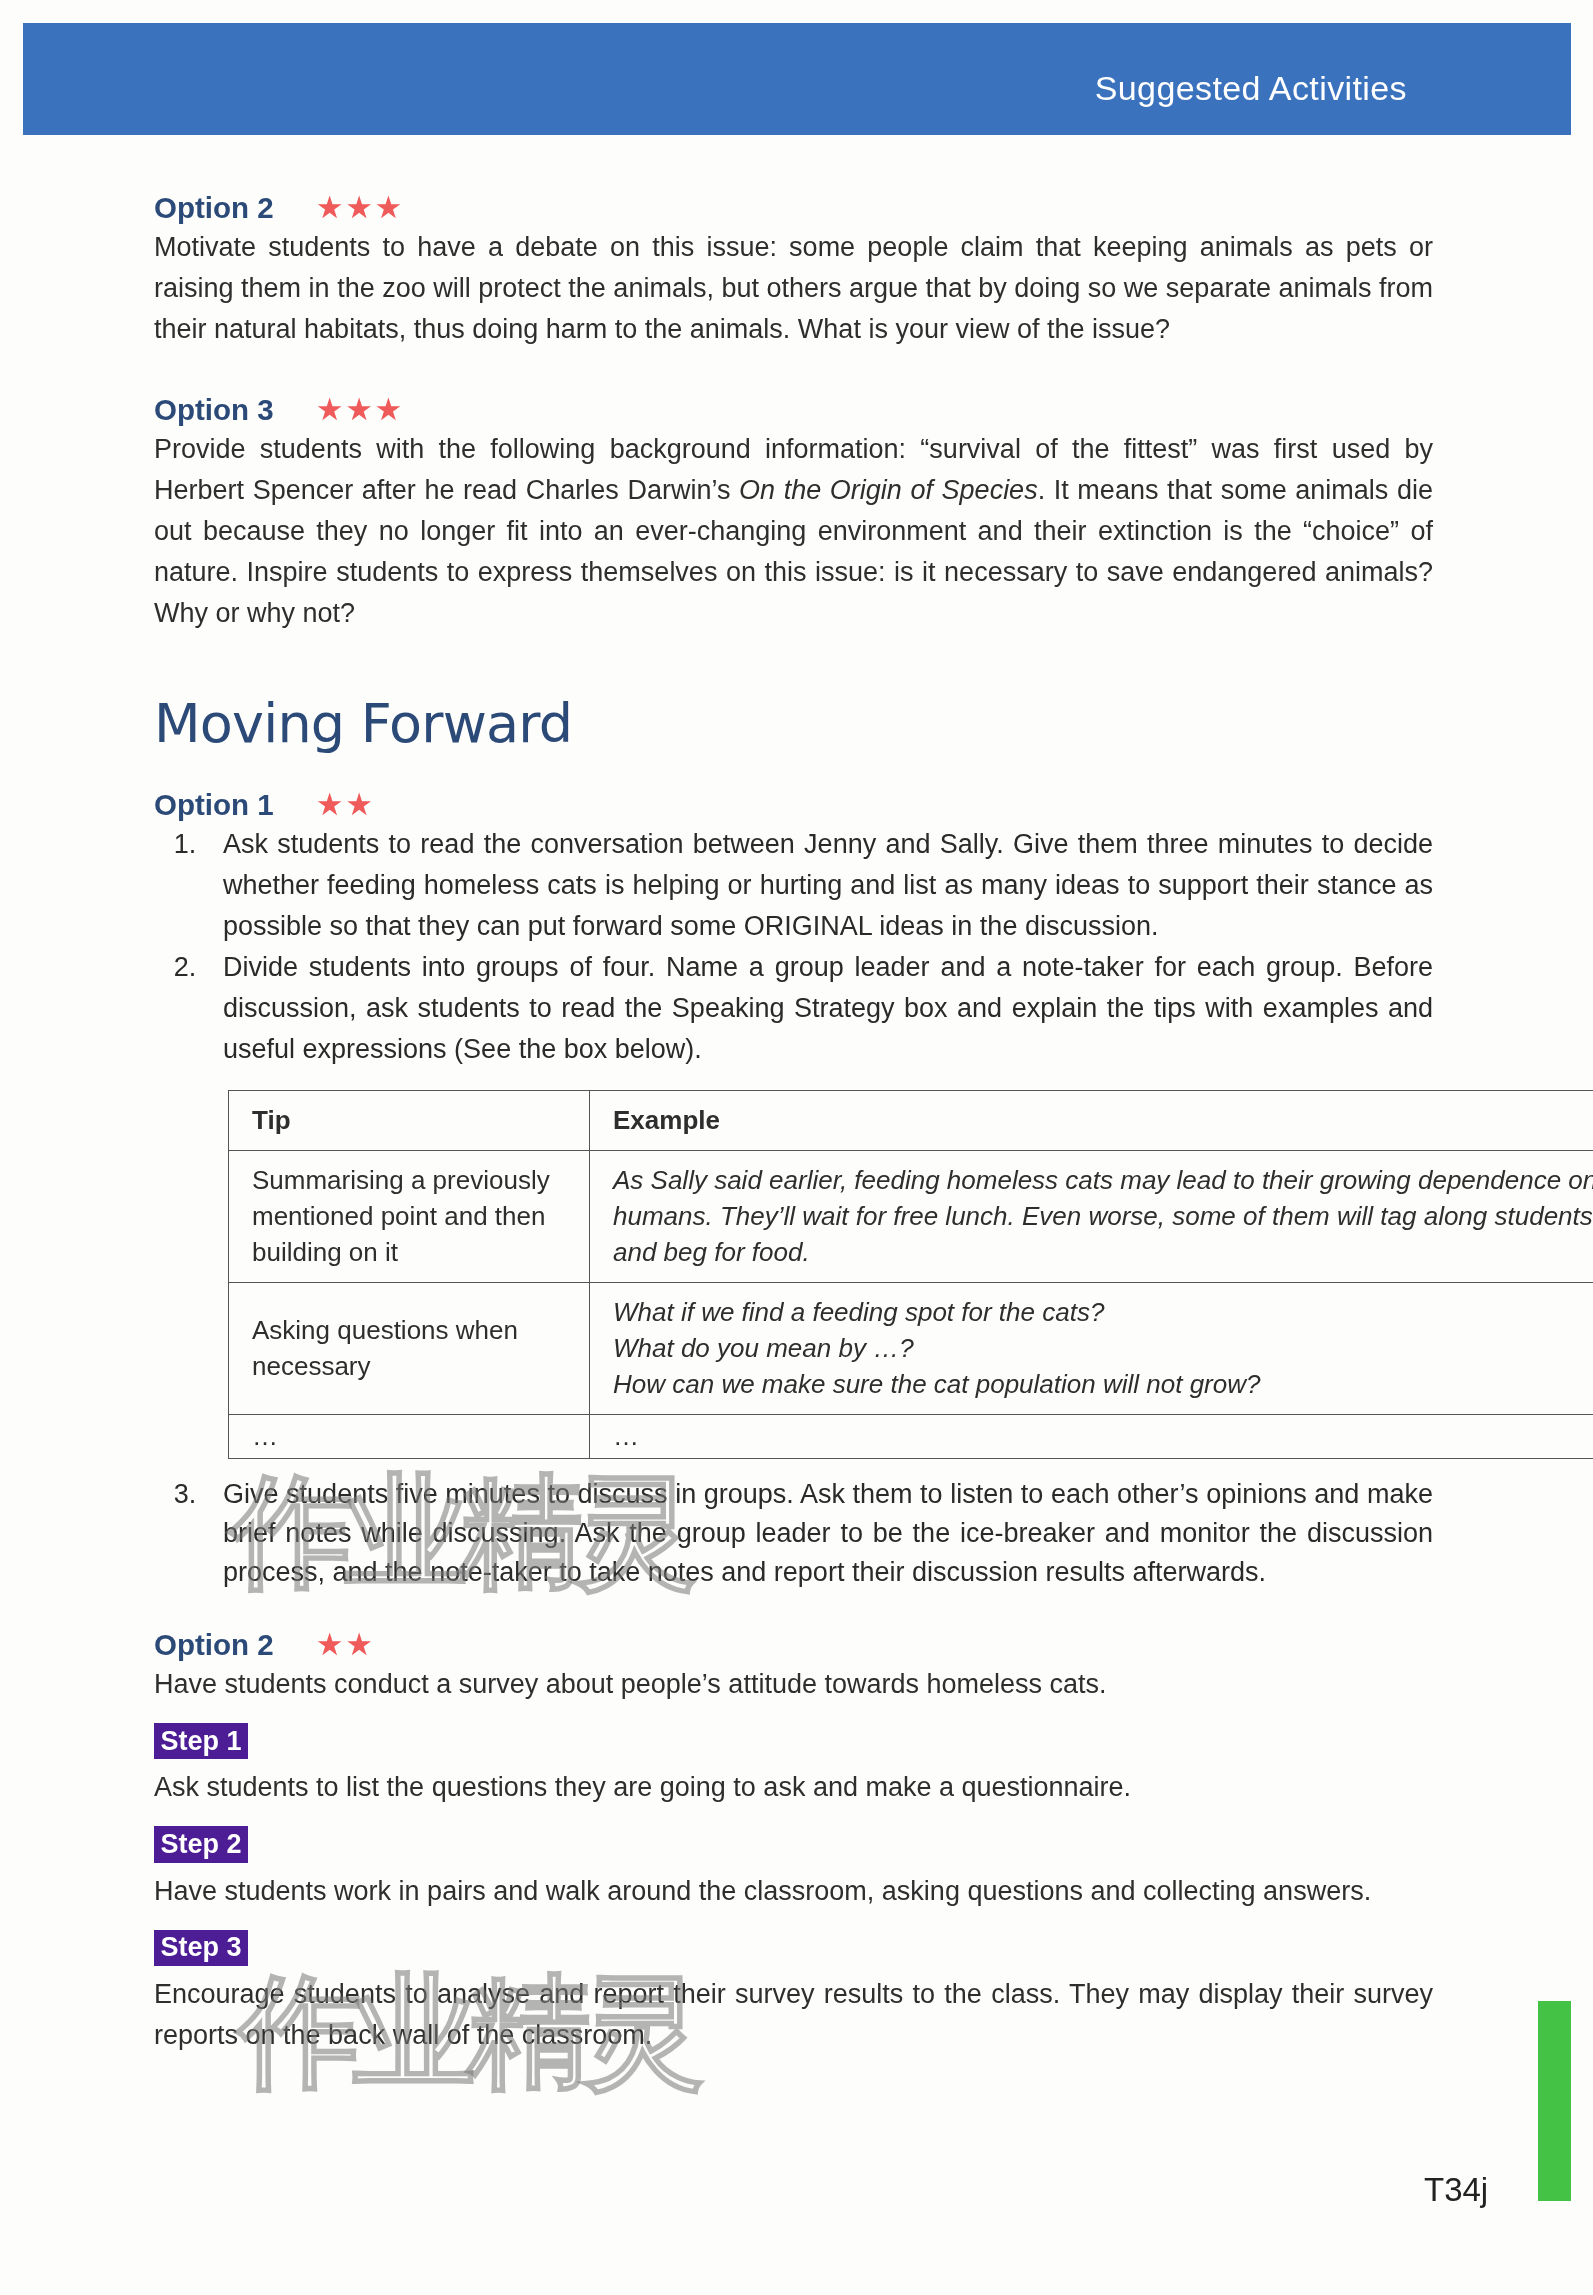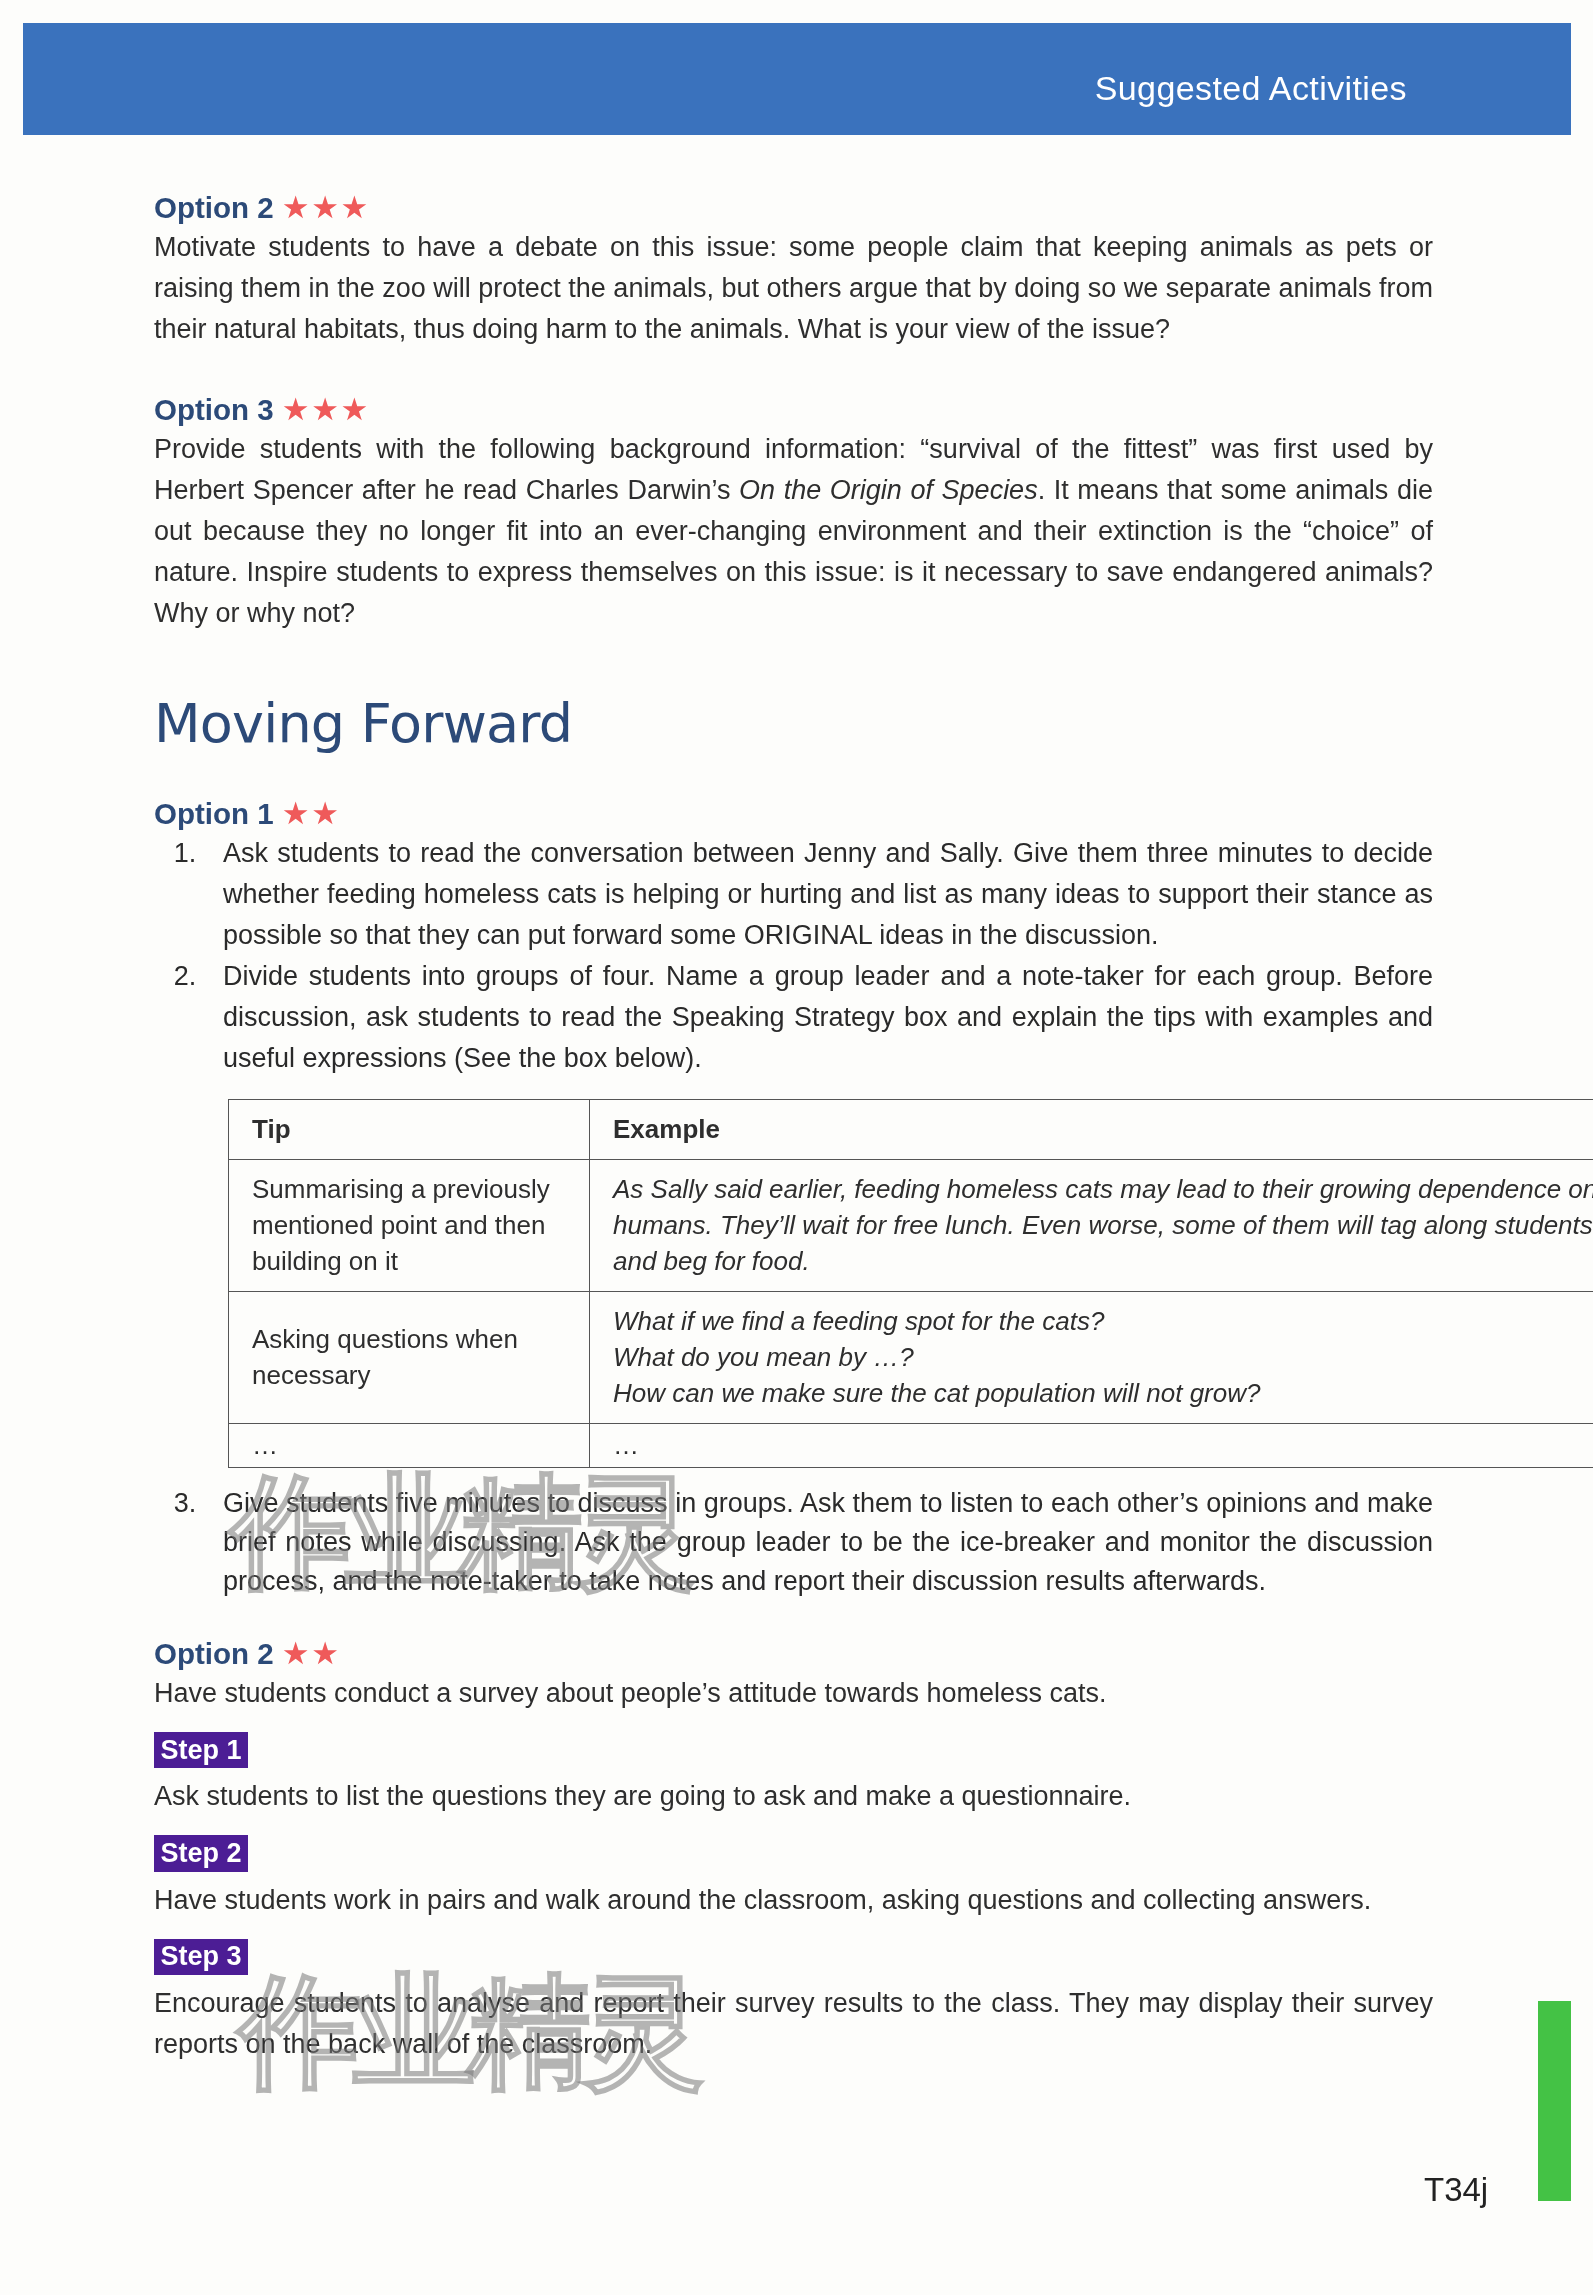--- a/index.html
+++ b/index.html
@@ -13,31 +13,31 @@
   .header-title {
     position: absolute; right: 187px; top: 69px;
     color: #ffffff; font-weight: normal; font-size: 34px; letter-spacing: 0.4px;
     font-family: "Liberation Sans", sans-serif;
   }
 
   .content { position: absolute; left: 154px; top: 189px; width: 1279px; }
 
   .opt-head {
     font-size: 29.5px; font-weight: bold; color: #2c4a78; line-height: 38px;
-    display: flex; align-items: center;
+    display: flex; align-items: center; gap: 34px;
   }
   .stars { color: #ef5a5a; margin-left: 8.2px; font-size: 31px; letter-spacing: 1.6px; }
   .para { font-size: 27px; line-height: 41px; color: #2e2e2e; text-align: justify; }
   .para i { font-style: italic; }
 
   .block { margin-bottom: 41px; }
 
   .section-title {
     font-size: 54px; color: #2c4a78; font-weight: normal;
-    margin-top: 57px; margin-bottom: 38px; line-height: 66px;
+    margin-top: 57px; margin-bottom: 29px; line-height: 66px;
     font-family: "DejaVu Sans", sans-serif; letter-spacing: -0.8px;
   }
 
   ol.steps { list-style: none; }
   ol.steps li { display: flex; font-size: 27px; line-height: 41px; text-align: justify; }
   ol.steps li .num { width: 69px; flex: none; padding-left: 19.7px; }
   ol.steps li .txt { flex: 1; }
 
   table.tips {
     margin: 19.7px 0 16.4px 74px; width: 1410px; border-collapse: collapse;

